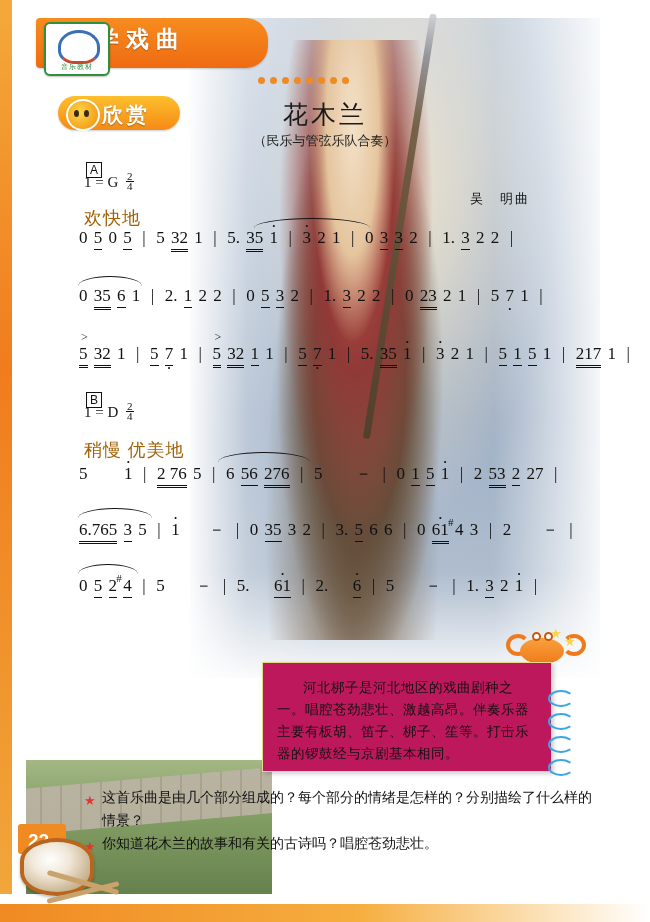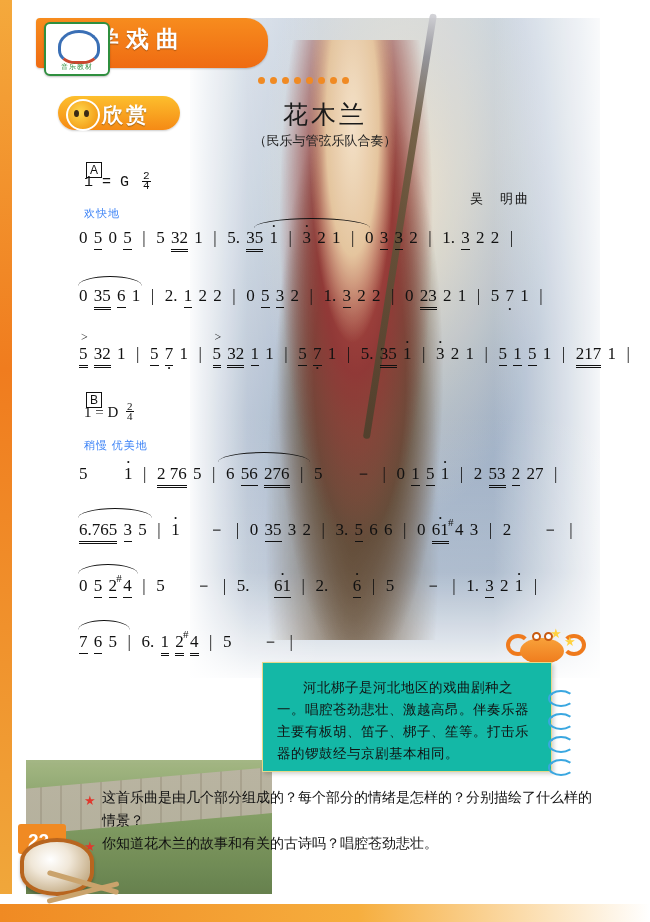--- a/index.html
+++ b/index.html
@@ -145,21 +145,21 @@
 
   
   .sec-label{
     position:absolute;font-size:12px;color:#111;border:1px solid #111;
     padding:0 3px;line-height:14px;font-family:"Liberation Sans", sans-serif;
   }
   .keysig{position:absolute;font-size:15px;color:#111;font-family:"Liberation Serif", serif;}
   .keysig .frac{display:inline-block;vertical-align:-3px;text-align:center;font-size:11px;line-height:9px;margin-left:4px;}
   .keysig .frac u{display:block;text-decoration:none;border-bottom:1px solid #111;padding:0 1px;}
   .keysig .frac s{display:block;text-decoration:none;padding:0 1px;}
-  .tempo{position:absolute;font-size:11px;color:#3b82f6;letter-spacing:1px;}
+  .tempo{position:absolute;font-size:18px;color:#a16207;letter-spacing:1px;}
 
   .staff-row{
     position:absolute;left:78px;width:512px;height:30px;
     font-family:"Liberation Serif", serif;font-size:17px;color:#111;
     white-space:nowrap;letter-spacing:0px;
   }
   .staff-row .bar{display:inline-block;width:14px;text-align:center;color:#111;}
   .cell{display:inline-block;position:relative;margin:0 1px;}
   .cell.u{border-bottom:1px solid #111;padding-bottom:1px;}
   .cell.uu{border-bottom:3px double #111;padding-bottom:1px;}
@@ -169,21 +169,21 @@
   .acc::before{content:"#";position:absolute;left:-7px;top:-4px;font-size:11px;}
   .gt::before{content:">";position:absolute;left:2px;top:-14px;font-size:12px;}
   .slur{
     position:absolute;border-top:1.4px solid #111;border-radius:50%/100% 100% 0 0;
     height:9px;
   }
 
   
   .notebox{
     position:absolute;left:262px;top:662px;width:288px;height:108px;
-    background:#14b8a6;border:1px solid #e5d98a;
+    background:#be185d;border:1px solid #e5d98a;
     box-shadow:2px 2px 4px rgba(0,0,0,.18);
   }
   .notebox p{
     margin:0;padding:14px 14px 0 14px;font-size:13.5px;line-height:22px;color:#111;
     text-indent:26px;letter-spacing:.5px;
   }
   .rings{position:absolute;left:548px;top:690px;width:26px;height:78px;}
   .rings i{
     display:block;width:22px;height:13px;margin-bottom:6px;
     border:2.5px solid #3aa7e0;border-radius:50%;border-right-color:transparent;
@@ -252,21 +252,21 @@
       </div>
     <span>欣赏</span>
   </div>
 
   <div class="song-title">花木兰</div>
   <div class="song-sub">（民乐与管弦乐队合奏）</div>
   <div class="composer">吴　明曲</div>
 
   <div class="sec-label" style="left:86px;top:162px;">A</div>
 
-  <div class="keysig" style="left:84px;top:172px;font-family:Liberation Mono, monospace;">
+  <div class="keysig" style="left:84px;top:172px;">
     <span>1 = G</span>
     <span class="frac">
       <u>2</u>
       <s>4</s>
     </span>
   </div>
   <div class="tempo" style="left:84px;top:206px;">欢快地</div>
 
   <div class="staff-row" style="top:228px;">
     <span class="cell">0</span>
@@ -462,36 +462,20 @@
     <span class="cell">－</span>
     <span class="bar">|</span>
     <span class="cell">1.</span>
     <span class="cell u">3</span>
     <span class="cell">2</span>
     <span class="cell dot-hi">1</span>
     <span class="bar">|</span>
     <span class="slur" style="left:0px;top:-10px;width:60px;"></span>
   </div>
 
-  <div class="staff-row" style="top:630px;">
-    <span class="cell u">7</span>
-    <span class="cell u">6</span>
-    <span class="cell">5</span>
-    <span class="bar">|</span>
-    <span class="cell">6.</span>
-    <span class="cell uu">1</span>
-    <span class="cell uu">2</span>
-    <span class="cell uu acc">4</span>
-    <span class="bar">|</span>
-    <span class="cell">5</span>
-    <span style="display:inline-block;width:20px"></span>
-    <span class="cell">－</span>
-    <span class="bar">|</span>
-    <span class="slur" style="left:0px;top:-10px;width:52px;"></span>
-  </div>
 
   <div class="crab">
     <div class="claw l"></div>
     <div class="claw r"></div>
     <div class="body"></div>
     <div class="eye e1"></div>
     <div class="eye e2"></div>
     <div class="star s1">★</div>
     <div class="star s2">★</div>
   </div>

